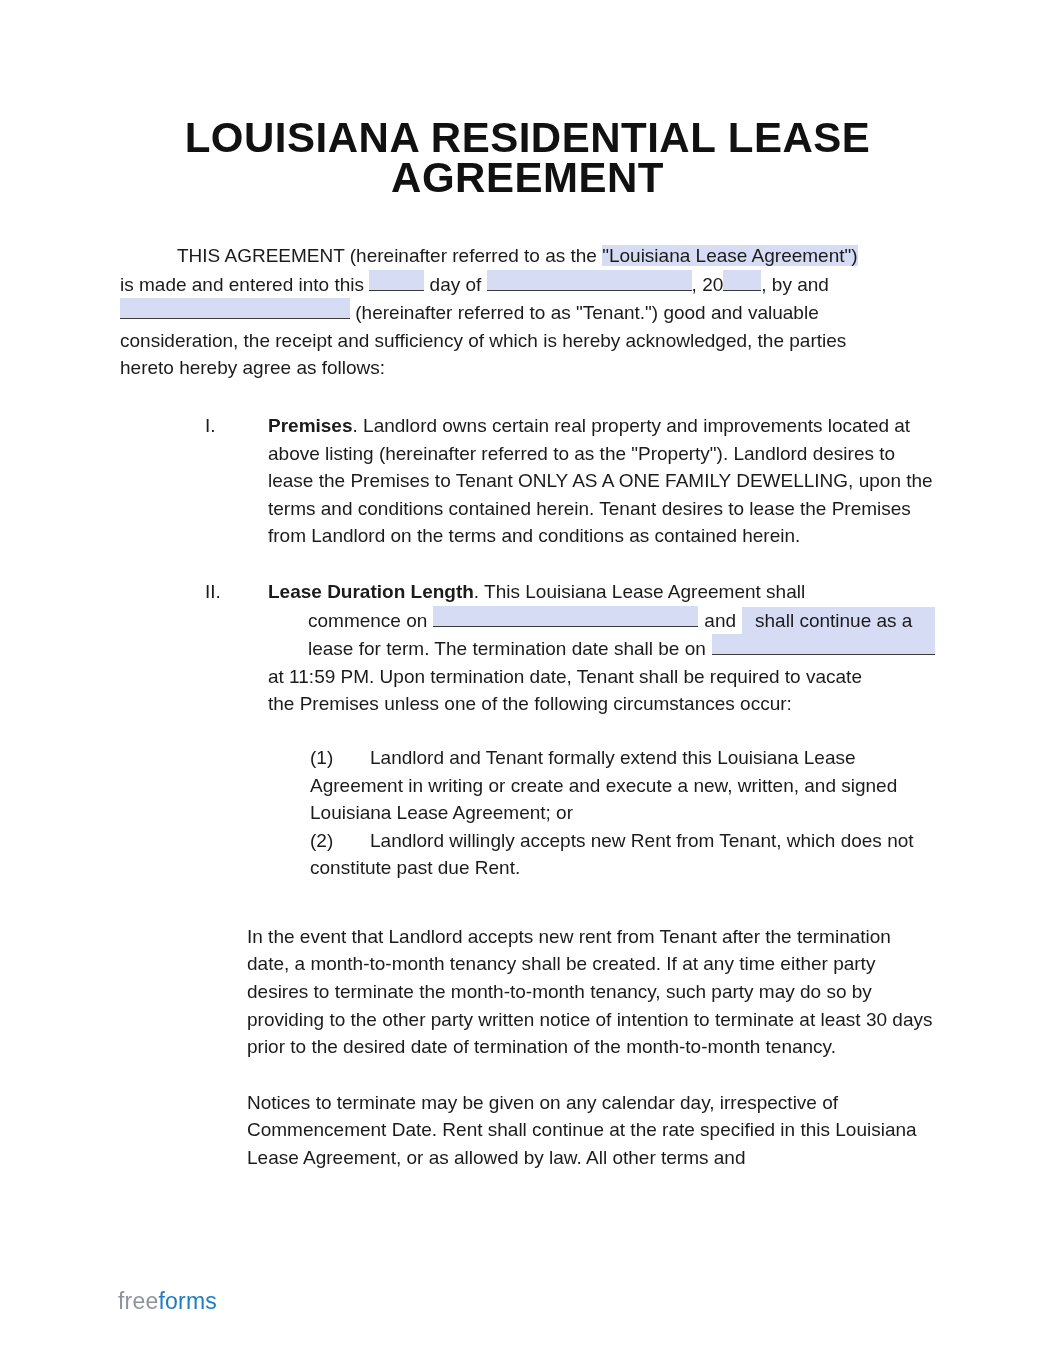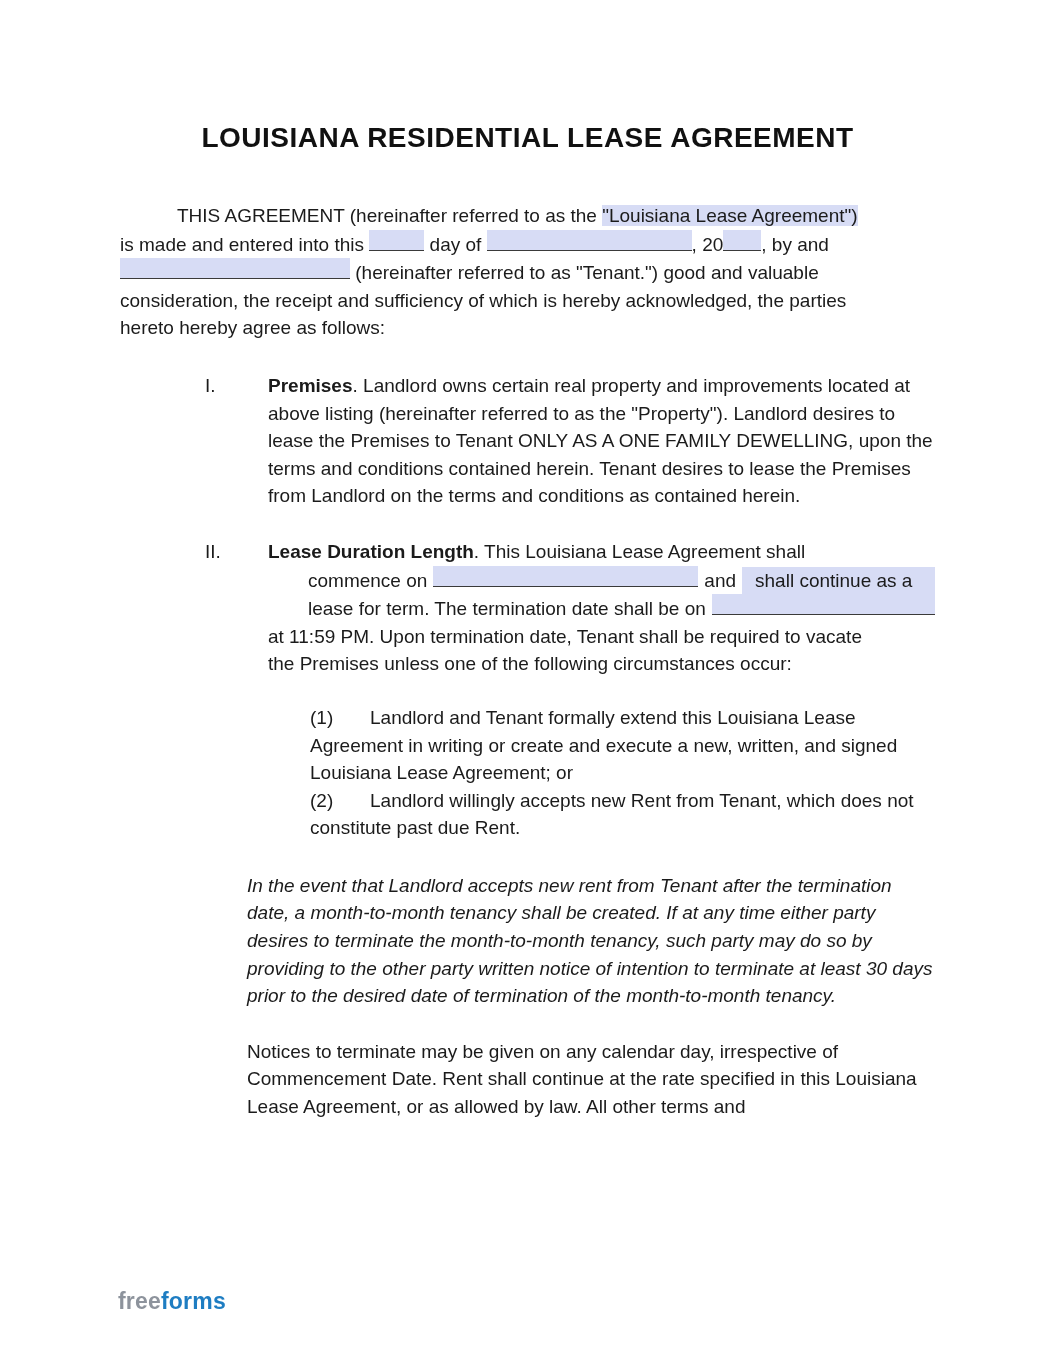--- a/index.html
+++ b/index.html
@@ -10,35 +10,35 @@
     background: #ffffff;
     font-family: "Liberation Sans", sans-serif;
     font-size: 19px;
     line-height: 27.6px;
     color: #1b1b1b;
     padding: 118px 115px 0 120px;
     position: relative;
     overflow: hidden;
   }
   .doc-title {
-    font-size: 28px;
+    font-size: 42px;
     line-height: 40px;
     font-weight: bold;
     text-align: center;
     letter-spacing: 0.5px;
     color: #111;
     margin: 0;
   }
   .para, .section, .clause, .bodypara { margin: 0; }
   .intro { margin-top: 44px; }
   .sec1 { margin-top: 30px; }
   .sec2 { margin-top: 28px; }
   .cl1 { margin-top: 26px; }
   .cl2 { }
-  .p1 { margin-top: 30px; font-style: italic; }
+  .p1 { margin-top: 41px; }
   .p2 { margin-top: 28px; }
 
   .line { }
   .flexline { display: flex; align-items: baseline; margin-left: 40px; }
 
   .indent { display: inline-block; width: 57px; }
 
   .blank {
     display: inline-block;
     height: 21px;
@@ -65,21 +65,21 @@
   .clause { margin-left: 190px; width: 625px; }
   .clause-num { display: inline-block; width: 60px; }
 
   .bodypara { margin-left: 127px; width: 690px; }
 
   .footer {
     position: absolute;
     left: 118px;
     top: 1288px;
     font-size: 23px;
-    font-weight: 700;
+    font-weight: 400;
     letter-spacing: 0.2px;
   }
   .brand-free  { color: #8d939c; }
   .brand-forms { color: #1e7dc2; }
 </style>
 </head>
 <body>
 
 <div class="page">
 

